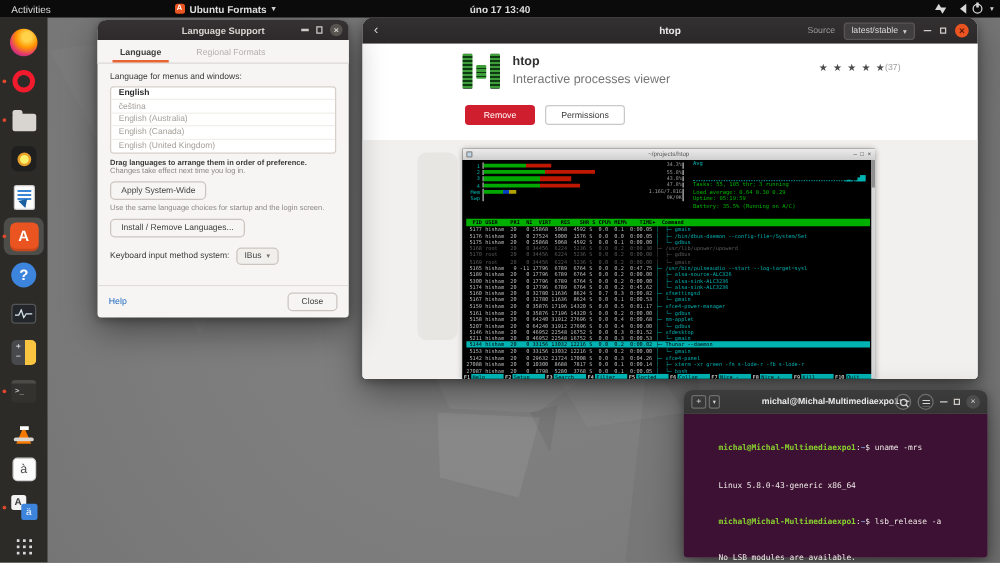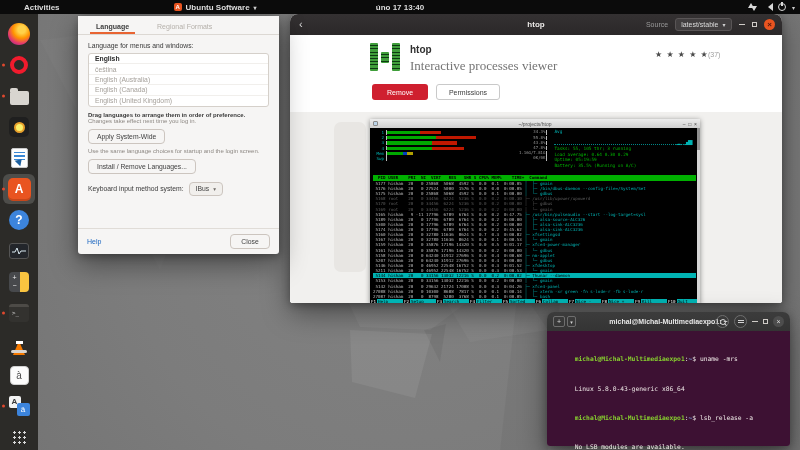--- a/index.html
+++ b/index.html
@@ -11,21 +11,21 @@
   .facet{position:absolute;inset:0;}
   .f1{background:rgba(255,255,255,.05);clip-path:polygon(345px 295px,420px 283px,470px 300px,430px 330px,360px 327px);}
   .f2{background:rgba(255,255,255,.07);clip-path:polygon(350px 330px,432px 334px,415px 398px,352px 382px);}
   .f3{background:rgba(255,255,255,.04);clip-path:polygon(445px 300px,520px 288px,548px 330px,470px 342px);}
   .f4{background:rgba(0,0,0,.06);clip-path:polygon(424px 330px,446px 324px,440px 362px);}
   .f5{background:rgba(0,0,0,.045);clip-path:polygon(518px 288px,562px 278px,548px 450px,500px 450px);}
   .f6{background:rgba(255,255,255,.025);clip-path:polygon(40px 40px,260px 14px,160px 270px);}
 
   
   .topbar{position:absolute;top:0;left:0;right:0;height:14px;background:#0b0b0b;display:flex;align-items:center;color:#dedede;font-size:8px;z-index:50;}
-  .tb-activities{padding:0 24px;height:100%;display:flex;align-items:center;font-weight:bold;}
+  .tb-activities{padding:0 9px;height:100%;display:flex;align-items:center;}
   .tb-appmenu{margin-left:84px;display:flex;align-items:center;gap:4px;height:100%;padding:0 6px;font-weight:bold;}
   .tb-appicon{width:8px;height:8px;border-radius:2px;background:#e95420;color:#fff;font-size:6px;line-height:8px;text-align:center;font-weight:bold;}
   .tb-clock{position:absolute;left:50%;transform:translateX(-50%);font-weight:bold;white-space:pre;}
   .tb-status{position:absolute;right:5px;display:flex;align-items:center;gap:6px;height:100%;}
   .ico-net{position:relative;width:9px;height:8px;}
   .ico-net i{position:absolute;width:0;height:0;border:3px solid transparent;}
   .ico-net .up{left:0;top:0;border-bottom:5px solid #d8d8d8;border-top:none;}
   .ico-net .dn{right:0;bottom:0;border-top:5px solid #d8d8d8;border-bottom:none;}
   .ico-vol{position:relative;width:9px;height:8px;}
   .ico-vol .cone{position:absolute;left:1px;top:0;width:0;height:0;border:4px solid transparent;border-right:5px solid #d8d8d8;}
@@ -109,21 +109,21 @@
   .sw-title{position:absolute;left:0;right:0;text-align:center;font-weight:bold;color:#eceae8;}
   .sw-right{position:absolute;right:7px;display:flex;align-items:center;gap:7px;}
   .src-label{color:#9a9a9a;font-size:7px;}
   .src-dd{display:flex;align-items:center;gap:4px;background:#413e3f;border:1px solid #59555​6;border:1px solid #595556;border-radius:3px;color:#dcdcdc;font-size:7px;padding:2px 5px;}
   .sw-close{width:11px;height:11px;background:#e95420;color:#55160a;font-size:8px;font-weight:bold;}
   .sw-body{position:relative;height:268px;border-radius:0 0 3px 3px;overflow:hidden;background:#fff;}
   .htop-logo{position:absolute;left:80px;top:8px;display:flex;align-items:center;gap:3px;height:28px;}
   .hl-col{width:8px;height:28px;background:repeating-linear-gradient(180deg,#3f9e3a 0 2.2px,#0d3a12 2.2px 3.2px);border-radius:1px;}
   .hl-mid{width:8px;height:11px;background:repeating-linear-gradient(180deg,#3f9e3a 0 2.2px,#0d3a12 2.2px 3.2px);border-radius:1px;}
   .app-name{position:absolute;left:120px;top:9px;font-size:10px;font-weight:bold;color:#303030;}
-  .app-sum{position:absolute;left:120px;top:23px;font-size:13px;color:#757575;font-family:Liberation Serif, serif;}
+  .app-sum{position:absolute;left:120px;top:23px;font-size:10px;color:#757575;}
   .stars{position:absolute;left:365px;top:15px;font-size:8px;color:#4a4a4a;letter-spacing:1px;}
   .rate-n{position:absolute;left:418px;top:16px;font-size:7px;color:#9c9c9c;}
   .remove-btn{position:absolute;left:82px;top:49px;width:56px;height:16px;background:#cf1f2f;color:#fff;font-size:7px;border-radius:3px;display:flex;align-items:center;justify-content:center;}
   .perm-btn{position:absolute;left:146px;top:49px;width:64px;height:16px;background:#fff;border:1px solid #c9c9c9;color:#3a3a3a;font-size:7px;border-radius:3px;display:flex;align-items:center;justify-content:center;}
   .shot-band{position:absolute;left:0;right:0;top:77px;bottom:0;background:#f1f0ee;}
   .carousel-prev{position:absolute;left:44px;top:10px;width:32px;height:150px;background:#e8e6e3;border-radius:7px;}
   .shot{position:absolute;left:80px;top:7px;width:330px;height:186px;box-shadow:0 1px 5px rgba(0,0,0,.45);background:#000;}
   .xterm-bar{height:9px;background:linear-gradient(#ececec,#cfcfcf);display:flex;align-items:center;position:relative;font-size:5px;color:#555;}
   .xterm-title{position:absolute;left:0;right:0;text-align:center;}
   .xterm-ctl{position:absolute;right:3px;font-size:5px;color:#444;white-space:pre;}
@@ -186,21 +186,21 @@
   <div class="facet f2"></div>
   <div class="facet f3"></div>
   <div class="facet f4"></div>
   <div class="facet f5"></div>
 </div>
 
 <div class="topbar">
   <div class="tb-activities">Activities</div>
   <div class="tb-appmenu">
     <span class="tb-appicon">A</span>
-    <span>Ubuntu Software</span>
+    <span>Ubuntu Formats</span>
     <span class="tb-chev">▾</span>
   </div>
   <div class="tb-clock">úno 17 13:40</div>
   <div class="tb-status">
     <span class="ico-net">
         <i class="up"></i>
         <i class="dn"></i>
       </span>
     <span class="ico-vol">
         <i class="cone"></i>
@@ -270,20 +270,32 @@
       <span class="la">A</span>
         <span class="lb">ä</span>
     </span>
   </div>
   <div class="slot grid-slot">
       <span class="ic-grid"></span>
     </div>
 </div>
 
 <div class="win lang-win">
+  <div class="tbar lang-tbar">
+    <div class="lang-title">Language Support</div>
+    <div class="lang-controls">
+      <span class="wbtn">
+          <span class="min-glyph"></span>
+        </span>
+      <span class="wbtn">
+          <span class="max-glyph"></span>
+        </span>
+      <span class="wbtn close-circle lang-close">×</span>
+    </div>
+  </div>
   <div class="tabs">
     <span class="tab on">Language</span>
     <span class="tab">Regional Formats</span>
   </div>
   <div class="lang-body">
     <div class="lang-label">Language for menus and windows:</div>
     <div class="lang-list">
 
     <div class="li-row sel">English</div>
         <div class="li-row">čeština</div>

